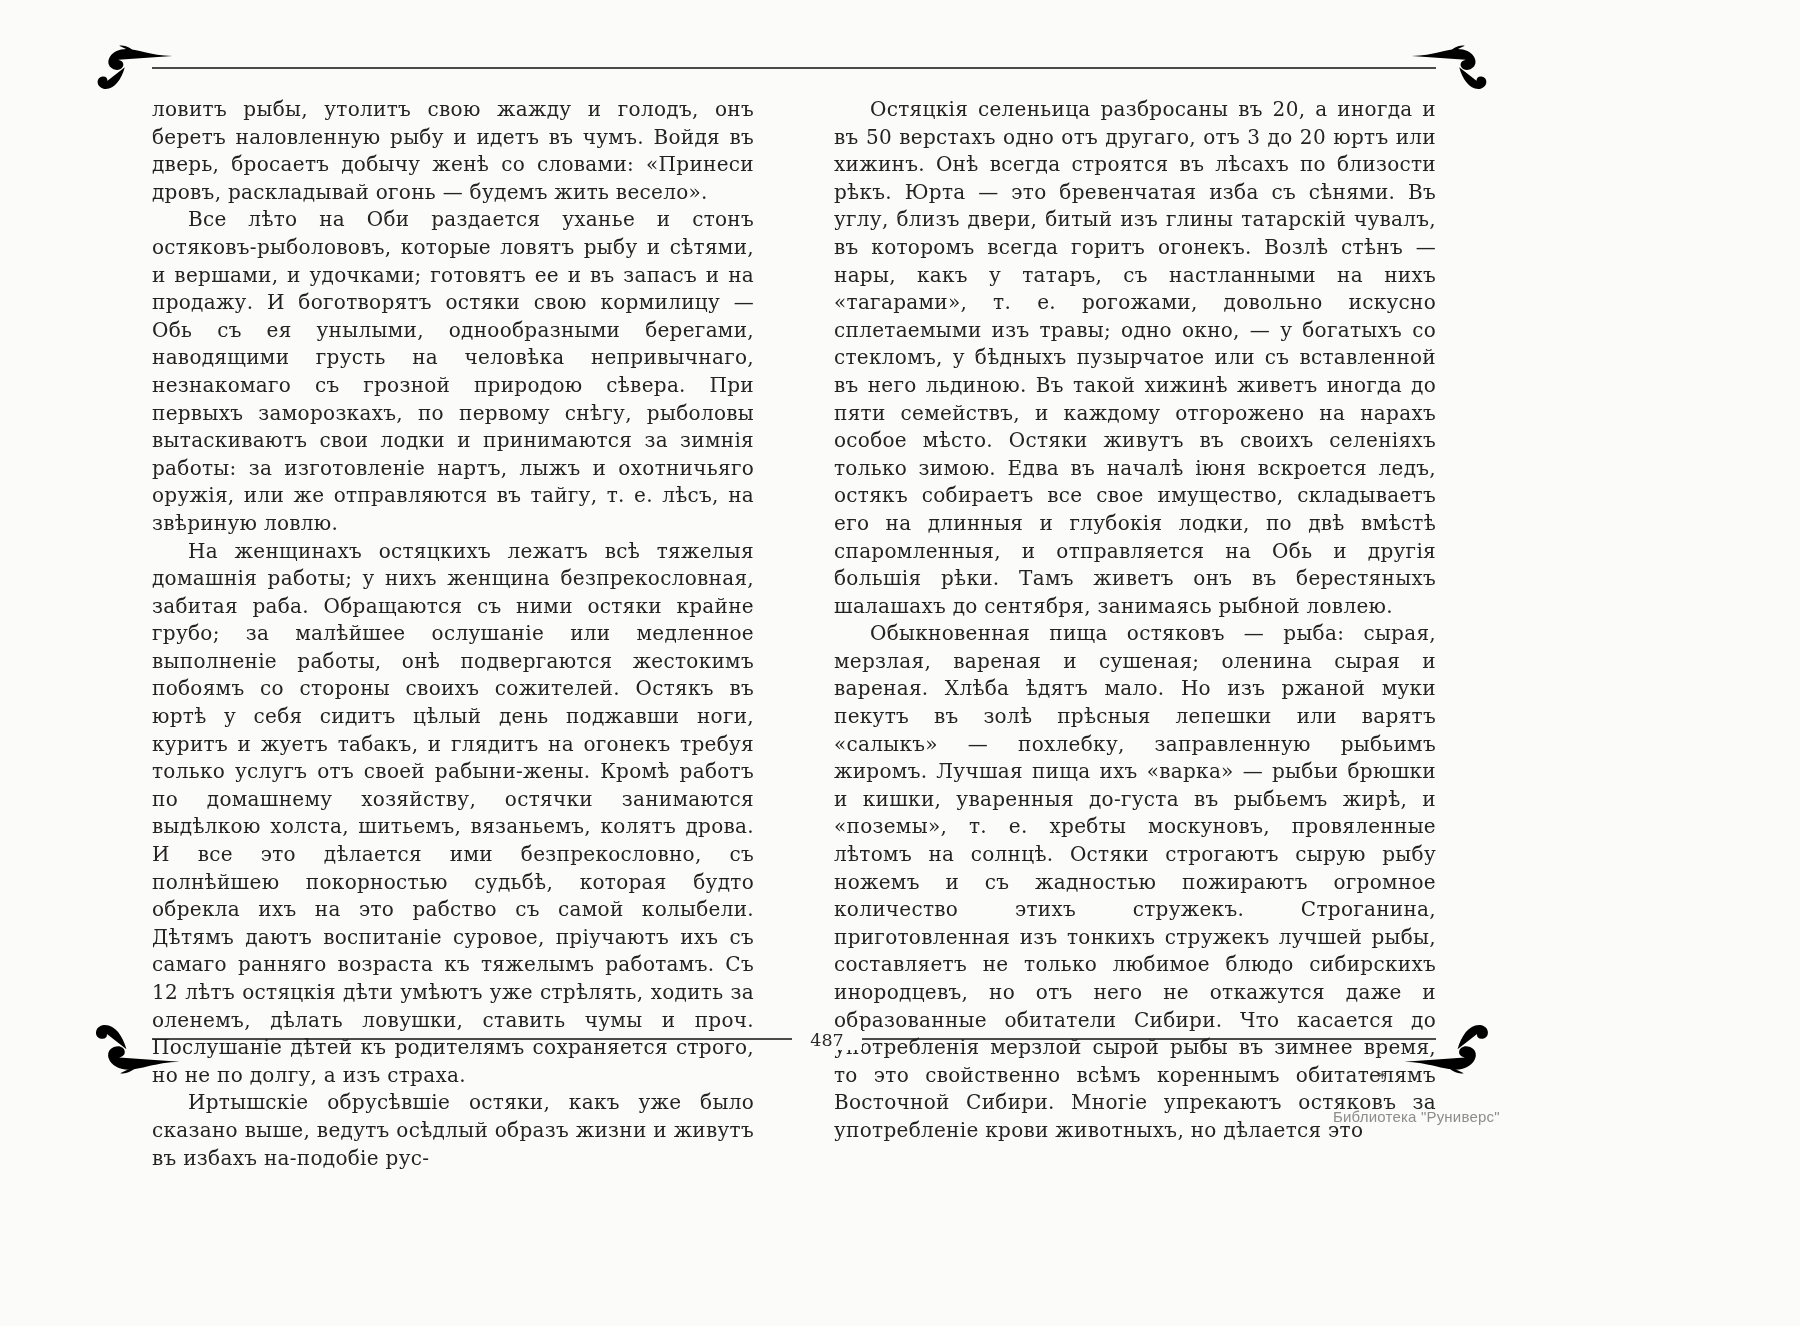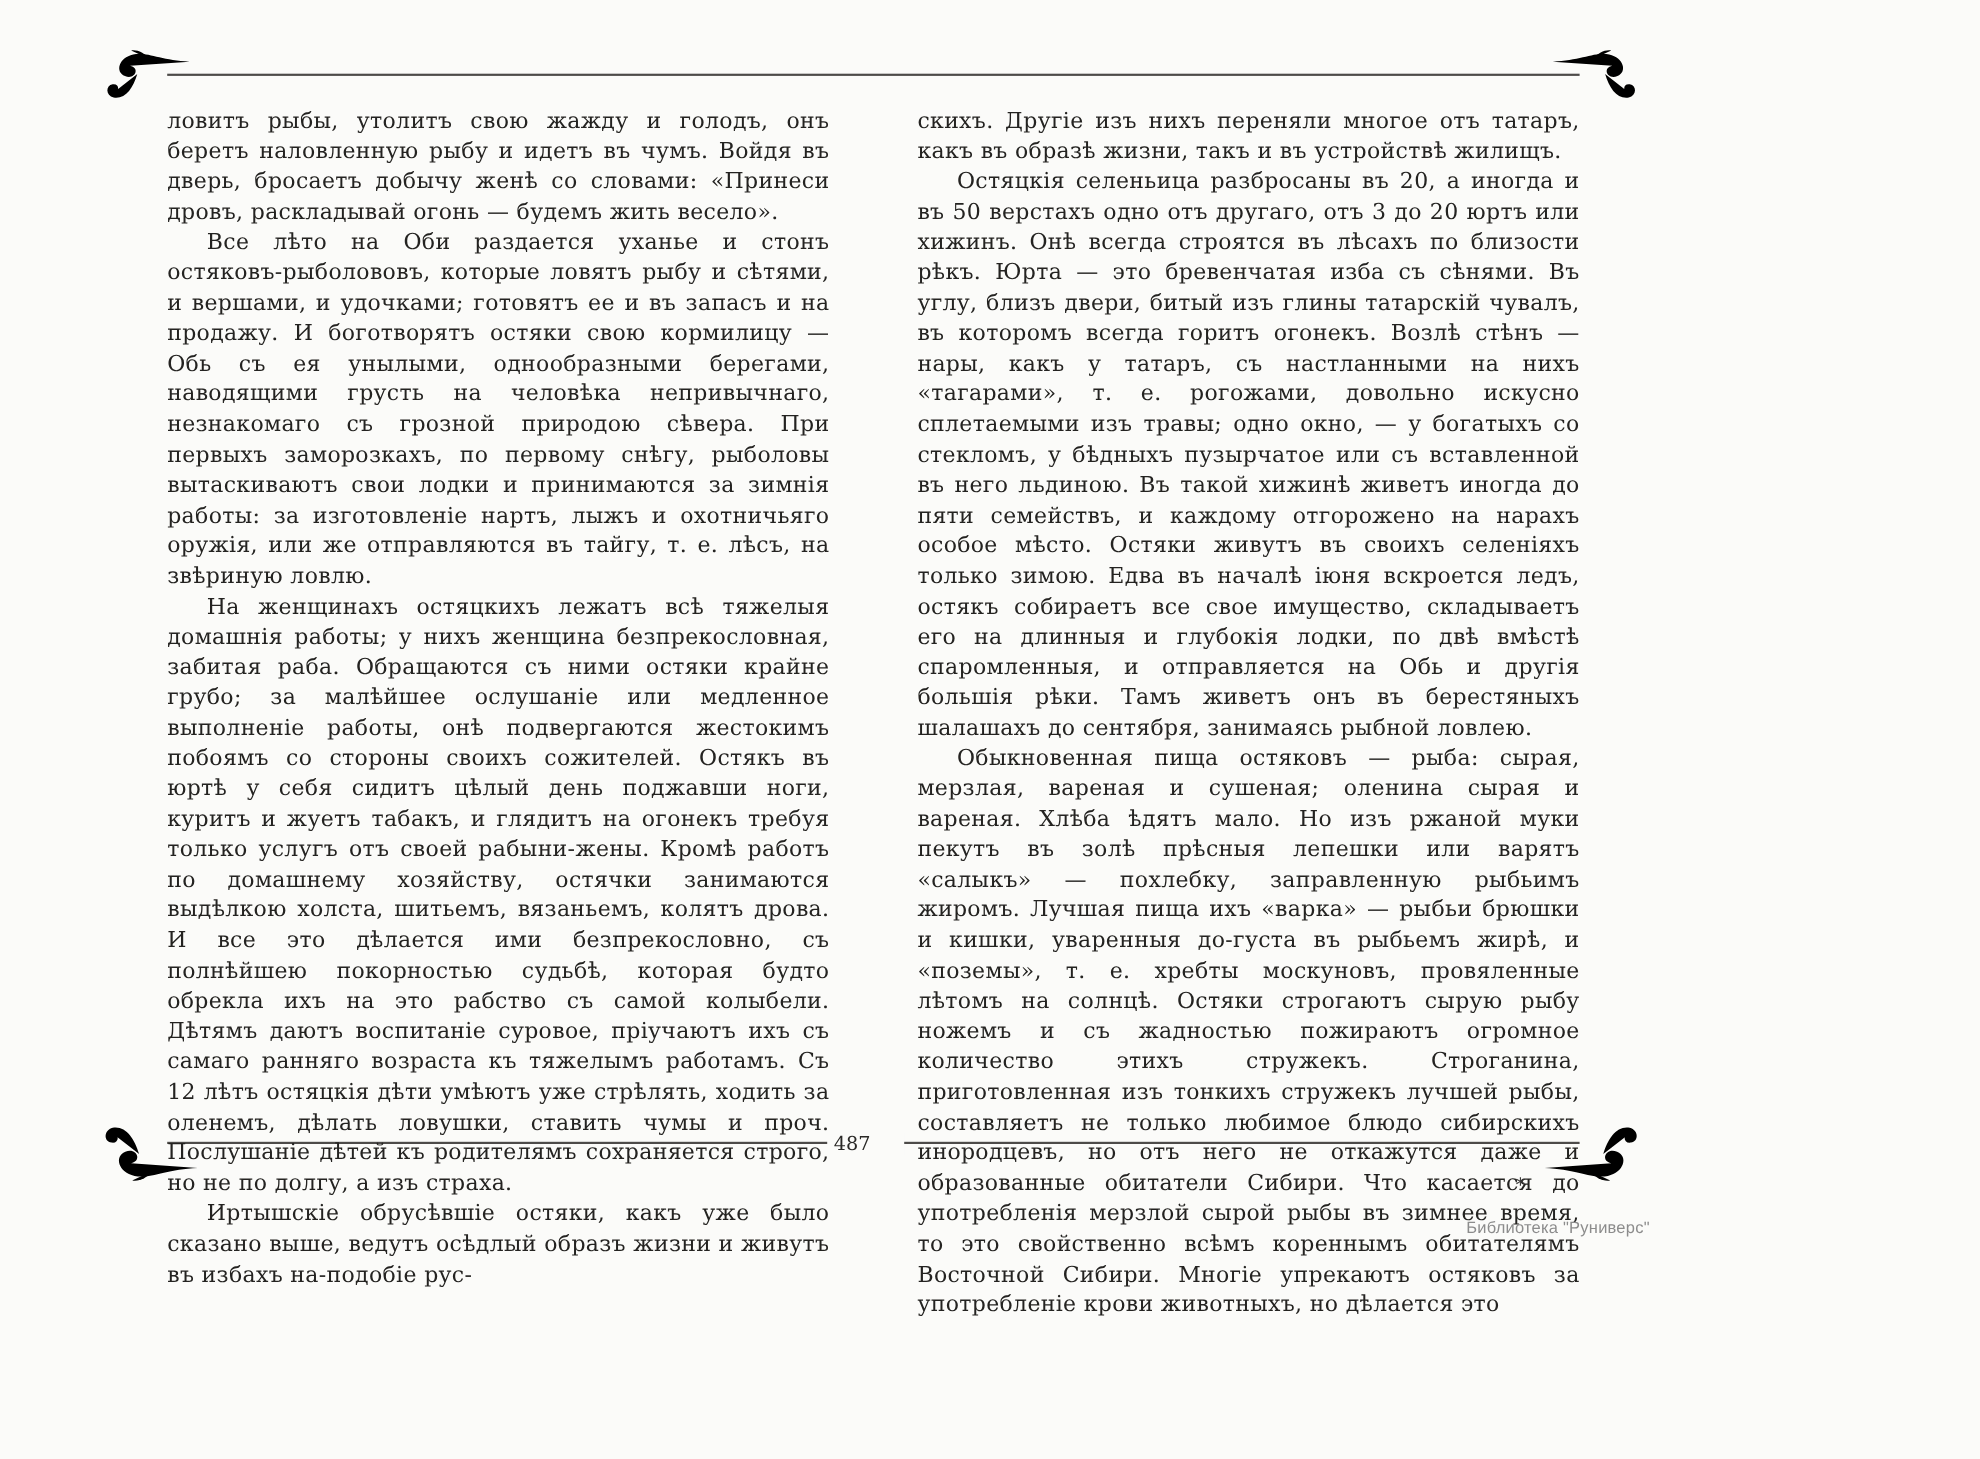--- a/index.html
+++ b/index.html
@@ -49,23 +49,23 @@
     text-align: justify;
     letter-spacing: 0.3px;
     color: #242321;
   }
   .para { text-indent: 36px; }
   .para.no-indent { text-indent: 0; }
 
   
   .page-number {
     position: absolute;
-    left: 752px; top: 1030px;
+    left: 792px; top: 1030px;
     width: 70px;
-    text-align: left;
+    text-align: center;
     font-size: 17.5px;
     background: #fbfbf9;
     padding: 0 6px;
     color: #2a2927;
     z-index: 2;
   }
   .footnote-mark {
     position: absolute;
     left: 1378px; top: 1068px;
     font-size: 17px;
@@ -112,21 +112,20 @@
   <div class="rule rule-bottom"></div>
 
   <div class="columns">
     <div class="col col-left">
       <p class="para no-indent">ловитъ рыбы, утолитъ свою жажду и голодъ, онъ беретъ наловленную рыбу и идетъ въ чумъ. Войдя въ дверь, бросаетъ добычу женѣ со словами: «Принеси дровъ, раскладывай огонь — будемъ жить весело».</p>
       <p class="para">Все лѣто на Оби раздается уханье и стонъ остяковъ-рыболововъ, которые ловятъ рыбу и сѣтями, и вершами, и удочками; готовятъ ее и въ запасъ и на продажу. И боготворятъ остяки свою кормилицу — Обь съ ея унылыми, однообразными берегами, наводящими грусть на человѣка непривычнаго, незнакомаго съ грозной природою сѣвера. При первыхъ заморозкахъ, по первому снѣгу, рыболовы вытаскиваютъ свои лодки и принимаются за зимнія работы: за изготовленіе нартъ, лыжъ и охотничьяго оружія, или же отправляются въ тайгу, т. е. лѣсъ, на звѣриную ловлю.</p>
       <p class="para">На женщинахъ остяцкихъ лежатъ всѣ тяжелыя домашнія работы; у нихъ женщина безпрекословная, забитая раба. Обращаются съ ними остяки крайне грубо; за малѣйшее ослушаніе или медленное выполненіе работы, онѣ подвергаются жестокимъ побоямъ со стороны своихъ сожителей. Остякъ въ юртѣ у себя сидитъ цѣлый день поджавши ноги, куритъ и жуетъ табакъ, и глядитъ на огонекъ требуя только услугъ отъ своей рабыни-жены. Кромѣ работъ по домашнему хозяйству, остячки занимаются выдѣлкою холста, шитьемъ, вязаньемъ, колятъ дрова. И все это дѣлается ими безпрекословно, съ полнѣйшею покорностью судьбѣ, которая будто обрекла ихъ на это рабство съ самой колыбели. Дѣтямъ даютъ воспитаніе суровое, пріучаютъ ихъ съ самаго ранняго возраста къ тяжелымъ работамъ. Съ 12 лѣтъ остяцкія дѣти умѣютъ уже стрѣлять, ходить за оленемъ, дѣлать ловушки, ставить чумы и проч. Послушаніе дѣтей къ родителямъ сохраняется строго, но не по долгу, а изъ страха.</p>
       <p class="para">Иртышскіе обрусѣвшіе остяки, какъ уже было сказано выше, ведутъ осѣдлый образъ жизни и живутъ въ избахъ на-подобіе рус-</p>
     </div>
     <div class="col col-right">
-      <p class="para no-indent">скихъ. Другіе изъ нихъ переняли многое отъ татаръ, какъ въ образѣ жизни, такъ и въ устройствѣ жилищъ.</p>
       <p class="para">Остяцкія селеньица разбросаны въ 20, а иногда и въ 50 верстахъ одно отъ другаго, отъ 3 до 20 юртъ или хижинъ. Онѣ всегда строятся въ лѣсахъ по близости рѣкъ. Юрта — это бревенчатая изба съ сѣнями. Въ углу, близъ двери, битый изъ глины татарскій чувалъ, въ которомъ всегда горитъ огонекъ. Возлѣ стѣнъ — нары, какъ у татаръ, съ настланными на нихъ «тагарами», т. е. рогожами, довольно искусно сплетаемыми изъ травы; одно окно, — у богатыхъ со стекломъ, у бѣдныхъ пузырчатое или съ вставленной въ него льдиною. Въ такой хижинѣ живетъ иногда до пяти семействъ, и каждому отгорожено на нарахъ особое мѣсто. Остяки живутъ въ своихъ селеніяхъ только зимою. Едва въ началѣ іюня вскроется ледъ, остякъ собираетъ все свое имущество, складываетъ его на длинныя и глубокія лодки, по двѣ вмѣстѣ спаромленныя, и отправляется на Обь и другія большія рѣки. Тамъ живетъ онъ въ берестяныхъ шалашахъ до сентября, занимаясь рыбной ловлею.</p>
       <p class="para">Обыкновенная пища остяковъ — рыба: сырая, мерзлая, вареная и сушеная; оленина сырая и вареная. Хлѣба ѣдятъ мало. Но изъ ржаной муки пекутъ въ золѣ прѣсныя лепешки или варятъ «салыкъ» — похлебку, заправленную рыбьимъ жиромъ. Лучшая пища ихъ «варка» — рыбьи брюшки и кишки, уваренныя до-густа въ рыбьемъ жирѣ, и «поземы», т. е. хребты москуновъ, провяленные лѣтомъ на солнцѣ. Остяки строгаютъ сырую рыбу ножемъ и съ жадностью пожираютъ огромное количество этихъ стружекъ. Строганина, приготовленная изъ тонкихъ стружекъ лучшей рыбы, составляетъ не только любимое блюдо сибирскихъ инородцевъ, но отъ него не откажутся даже и образованные обитатели Сибири. Что касается до употребленія мерзлой сырой рыбы въ зимнее время, то это свойственно всѣмъ кореннымъ обитателямъ Восточной Сибири. Многіе упрекаютъ остяковъ за употребленіе крови животныхъ, но дѣлается это</p>
     </div>
   </div>
 
   <div class="page-number">487</div>
   <div class="footnote-mark">*</div>
   <div class="watermark">Библиотека "Руниверс"</div>
 
 </div>

